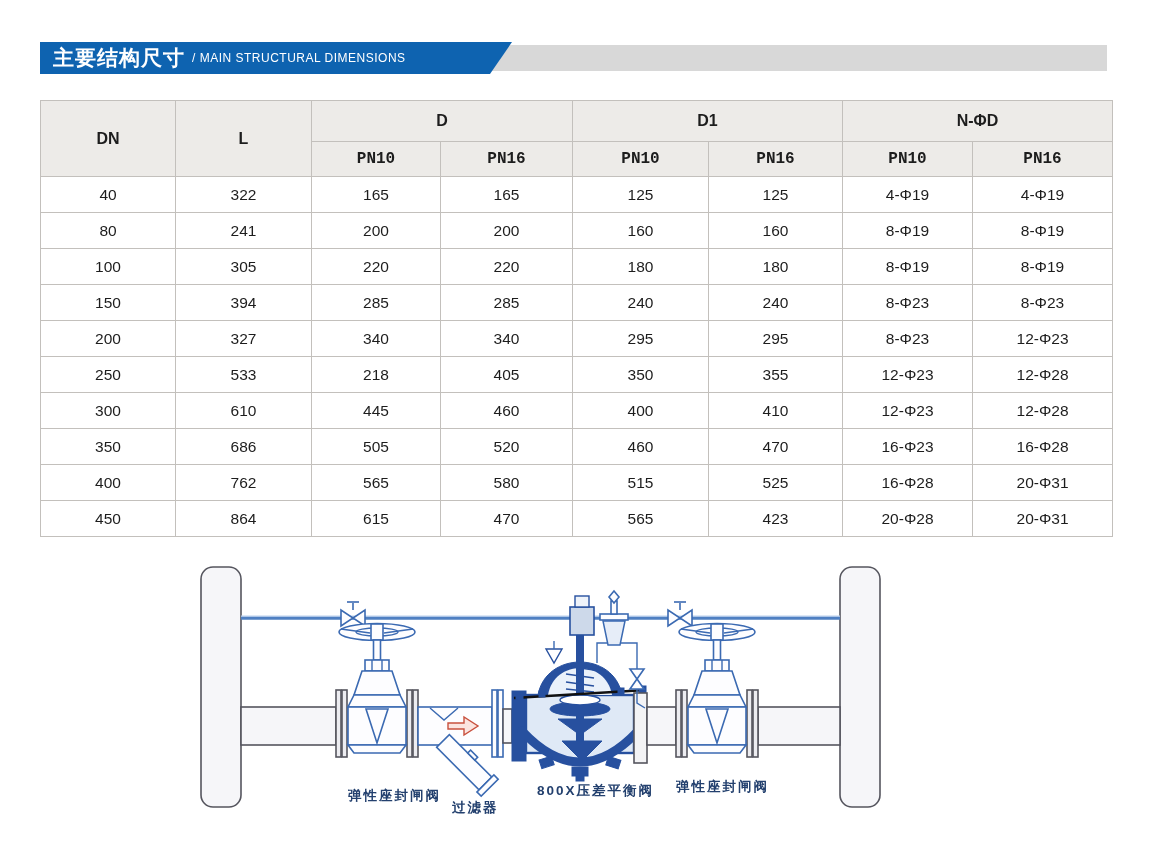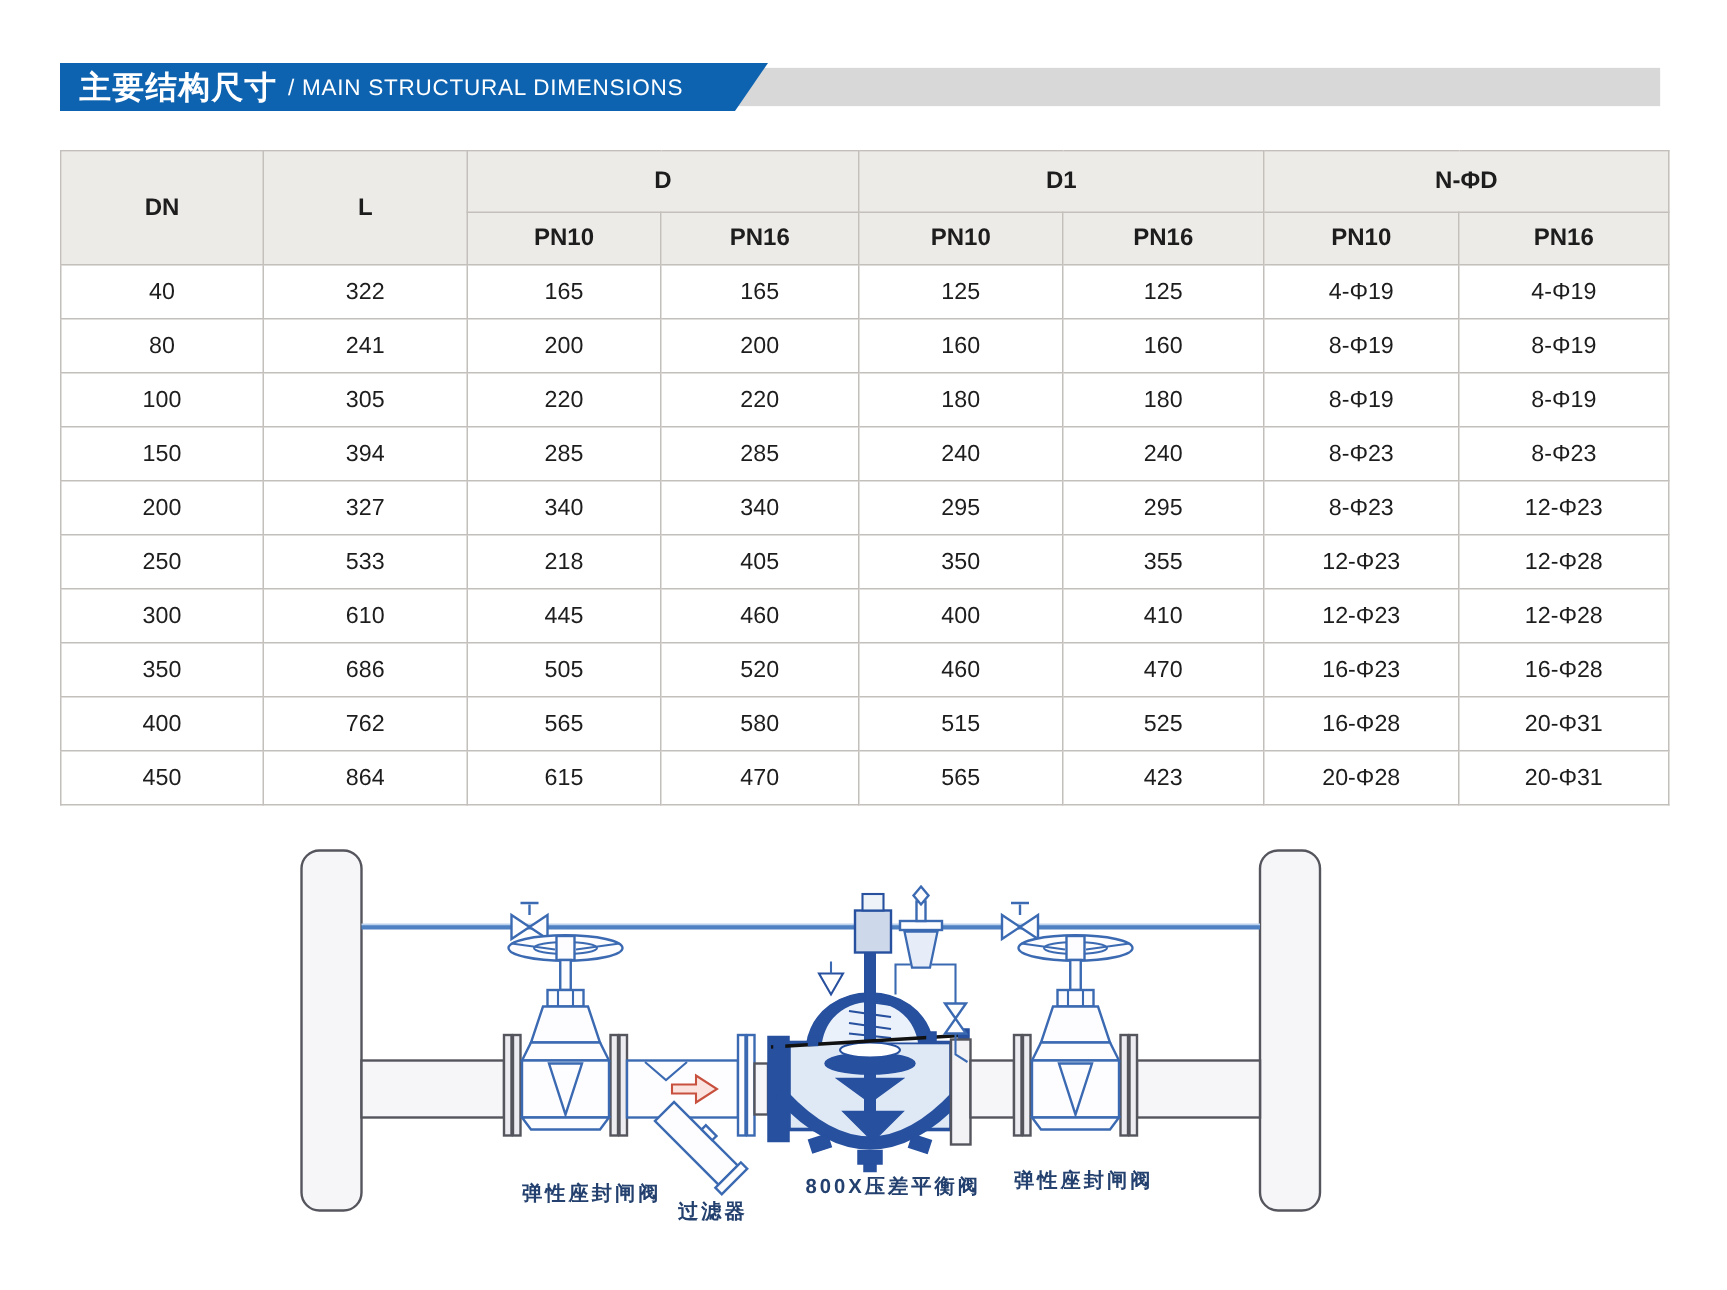--- a/index.html
+++ b/index.html
@@ -12,29 +12,29 @@
         font-family:"Liberation Sans",sans-serif;border-radius:18px;}
   
   .banner{position:absolute;left:40px;top:42px;width:1067px;height:32px;}
   .banner-gray{position:absolute;left:444px;right:0;top:3px;height:26px;
 ardi        background:var(--banner_gray);}
   .banner-gray{clip-path:polygon(16px 0,100% 0,100% 100%,0 100%);background:var(--banner_gray);}
   .banner-blue{position:absolute;left:0;top:0;width:472px;height:32px;background:var(--banner_blue);
         clip-path:polygon(0 0,100% 0,calc(100% - 22px) 100%,0 100%);
         display:flex;align-items:center;padding-left:13px;box-sizing:border-box;color:#fff;white-space:nowrap;}
   .t-zh{font-size:21px;font-weight:bold;letter-spacing:1px;}
-  .t-en{font-size:15px;margin-left:7px;letter-spacing:.5px;}
+  .t-en{font-size:12px;margin-left:7px;letter-spacing:.5px;}
   
   table.dims{position:absolute;left:40px;top:100px;width:1072px;border-collapse:collapse;
         table-layout:fixed;}
   .dims th,.dims td{border:1px solid var(--table_border);text-align:center;vertical-align:middle;
         color:#1d1d1d;padding:0;}
   .dims thead th{background:var(--table_header_bg);font-weight:bold;font-size:16px;}
   .dims thead tr.grp th{height:40px;}
-  .dims thead tr.sub th{height:34px;}
+  .dims thead tr.sub th{height:34px;font-family:Liberation Mono, monospace;}
   .dims tbody td{height:35px;font-size:15.5px;background:#fff;font-weight:400;}
   
   svg.diagram{position:absolute;left:0;top:545px;}
   .sB{stroke:var(--diagram_blue);stroke-width:1.6;fill:#fdfdff;}
   .sBn{stroke:var(--diagram_blue);stroke-width:1.4;fill:none;}
   .sG{stroke:var(--pipe_gray);stroke-width:1.6;fill:#f6f6f9;}
   .sGd{stroke:var(--pipe_gray);stroke-width:1.6;fill:#ededf1;}
   .nv{fill:var(--diagram_navy);stroke:var(--diagram_navy);stroke-width:1;}
   .nvs{stroke:var(--diagram_navy);stroke-width:2.4;fill:#dfe9f6;}
   .thin{stroke:var(--diagram_blue);stroke-width:1.4;fill:none;}

